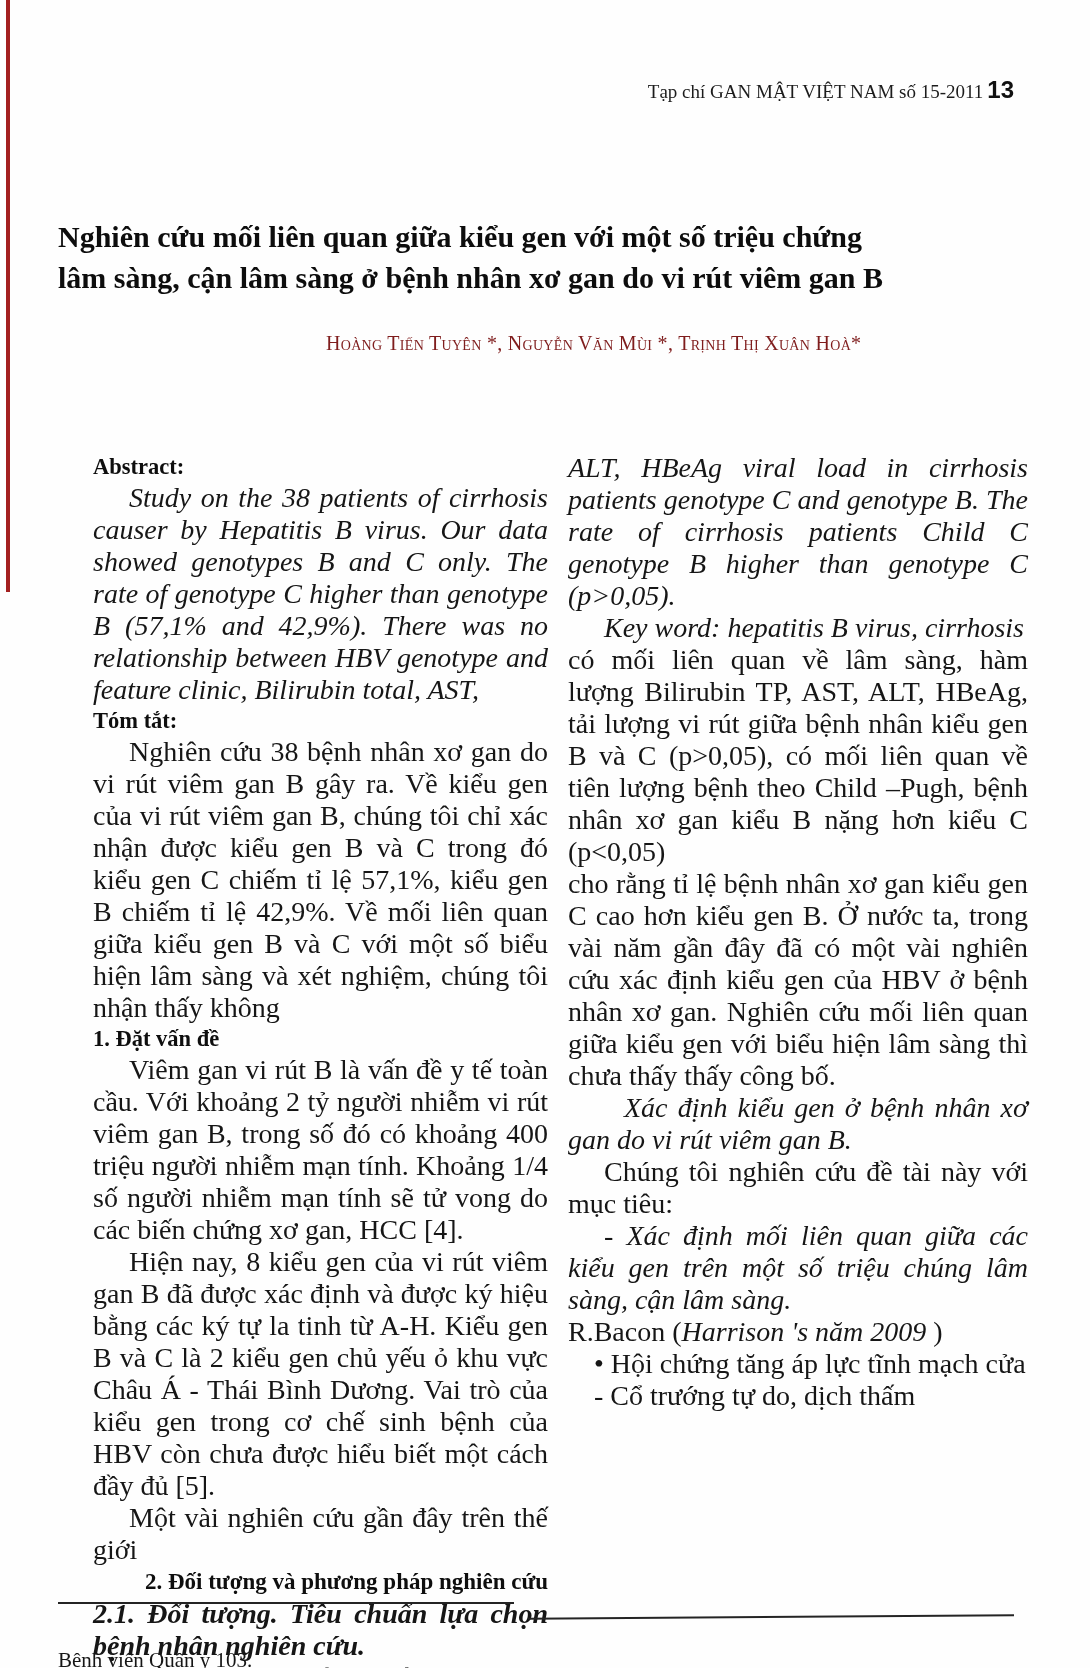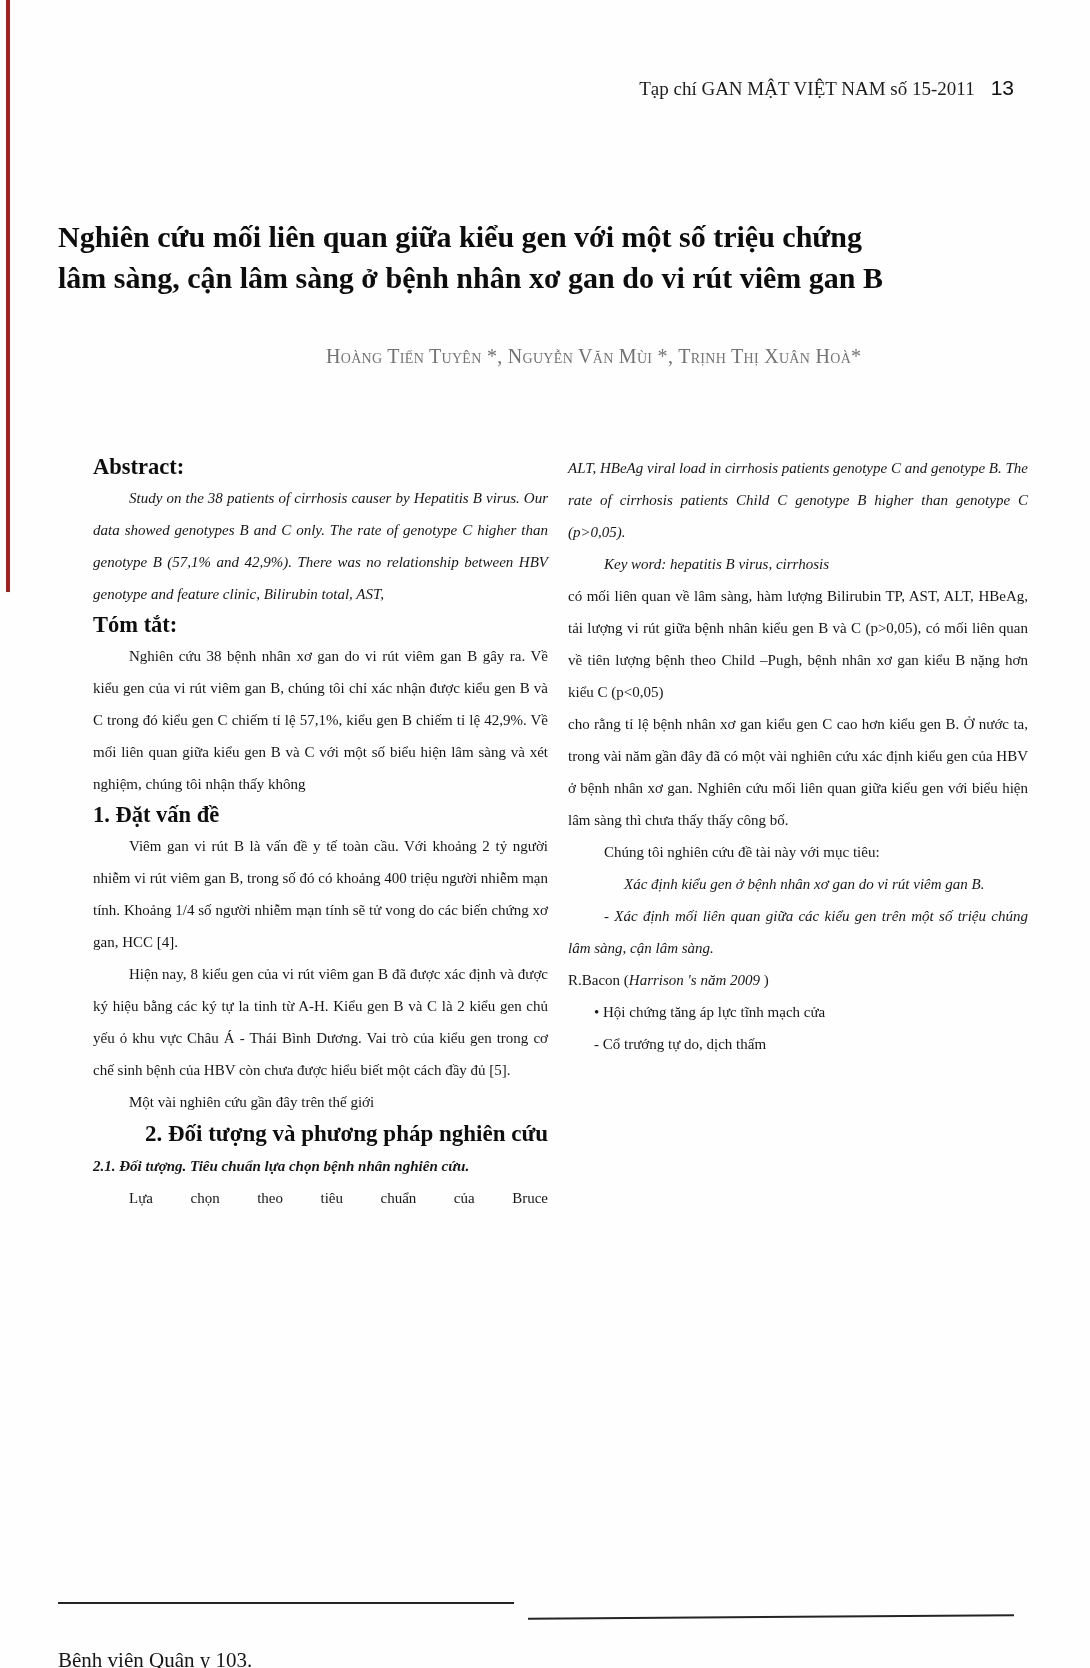--- a/index.html
+++ b/index.html
@@ -3,29 +3,29 @@
 <meta charset="utf-8">
 <style>
   html,body { margin:0; padding:0; background:#ffffff; }
   .page {
     position:relative; width:1090px; height:1668px; margin:0 auto;
     background:#fefefe; color:#151515; overflow:hidden;
     font-family:"Liberation Serif", serif;
   }
   .red-line { position:absolute; left:6px; top:0; width:4px; height:592px; background:#a32020; }
   .header { position:absolute; top:76px; right:76px; font-size:19px; white-space:nowrap; color:#1c1c1c; }
-  .header .pageno { font-family:"Liberation Sans", sans-serif; font-weight:normal; font-size:21px; margin-left:16px; color:#111; }
+  .header .pageno { font-family:"Liberation Sans", sans-serif; font-weight:bold; font-size:24px; margin-left:4px; color:#111; }
   .title { position:absolute; left:58px; top:216px; width:930px; font-size:30px; font-weight:bold; line-height:41px; color:#0d0d0d; }
-  .authors { position:absolute; left:326px; top:345px; width:680px; font-size:20px; font-variant:small-caps; letter-spacing:0.3px; color:#737373; }
+  .authors { position:absolute; left:326px; top:332px; width:680px; font-size:20px; font-variant:small-caps; letter-spacing:0.3px; color:#7f1d1d; }
   .col { position:absolute; top:452px;margin-left:35px; }
   .col-left  { left:58px;  width:455px; }
   .col-right { left:533px; width:460px; }
   h2.sec { font-size:22.5px; font-weight:bold; margin:0; line-height:30px; color:#0e0e0e; }
   h2.big { font-size:23px; line-height:32px;text-align:right; }
-  p.body { font-size:15px; line-height:32px; text-align:justify; margin:0; color:#161616; }
+  p.body { font-size:28px; line-height:32px; text-align:justify; margin:0; color:#161616; }
   .indent { text-indent:36px; }
   .indent-lg { text-indent:56px; }
   .it { font-style:italic; }
   .bi { font-style:italic; font-weight:bold; }
   .mt8  { margin-top:8px; }  .mt14 { margin-top:14px; } .mt6 { margin-top:6px; }
   .mt10 { margin-top:10px; } .mt38 { margin-top:38px; } .mt84 { margin-top:84px; }
   .mt50 { margin-top:50px; } .mt78 { margin-top:78px; }
   .last-justify { text-align-last:justify; }
   .pad26 { padding-left:26px; }
   .footnote-rule { position:absolute; left:58px; top:1602px; width:456px; border-top:2.5px solid #242424; }
@@ -67,22 +67,22 @@
     <p class="body indent last-justify">Lựa chọn theo tiêu chuẩn của Bruce</p>
   </div>
 
   <div class="col col-right">
     <p class="body it mt38">ALT, HBeAg viral load in cirrhosis patients genotype C and genotype B. The rate of cirrhosis patients  Child C genotype B higher than genotype C  (p&gt;0,05).</p>
     <p class="body it indent">Key word: hepatitis B virus, cirrhosis</p>
 
     <p class="body mt84">có mối liên quan về lâm sàng, hàm lượng Bilirubin TP, AST, ALT, HBeAg, tải lượng vi rút giữa bệnh nhân kiểu gen B và C (p&gt;0,05), có mối liên quan về tiên lượng bệnh theo Child –Pugh, bệnh nhân xơ gan kiểu B nặng hơn kiểu C (p&lt;0,05)</p>
 
     <p class="body mt50">cho rằng tỉ lệ bệnh nhân xơ gan kiểu gen C cao hơn kiểu gen B.  Ở nước ta, trong vài năm gần đây đã có một vài nghiên cứu xác định kiểu gen của HBV ở bệnh nhân xơ gan. Nghiên cứu mối liên quan giữa kiểu gen với biểu hiện lâm sàng thì chưa thấy thấy công bố.</p>
+    <p class="body it indent-lg">Xác định kiểu gen ở bệnh nhân xơ gan do vi rút viêm gan B.</p>
     <p class="body indent">Chúng tôi nghiên cứu đề tài này với mục tiêu:</p>
-    <p class="body it indent-lg">Xác định kiểu gen ở bệnh nhân xơ gan do vi rút viêm gan B.</p>
     <p class="body it indent">- Xác định mối liên quan giữa các kiểu gen trên một số  triệu chúng lâm sàng, cận lâm sàng.</p>
 
     <p class="body mt78"><span>R.Bacon (</span><span class="it">Harrison 's năm 2009</span><span> )</span></p>
     <p class="body pad26">• Hội chứng tăng áp lực tĩnh mạch cửa</p>
     <p class="body pad26">- Cổ trướng tự do, dịch thấm</p>
   </div>
 
   <div class="footnote-rule"></div>
   <div class="footnote-text">Bệnh viện Quân y 103.</div>
   <div class="bottom-rule-right"></div>

